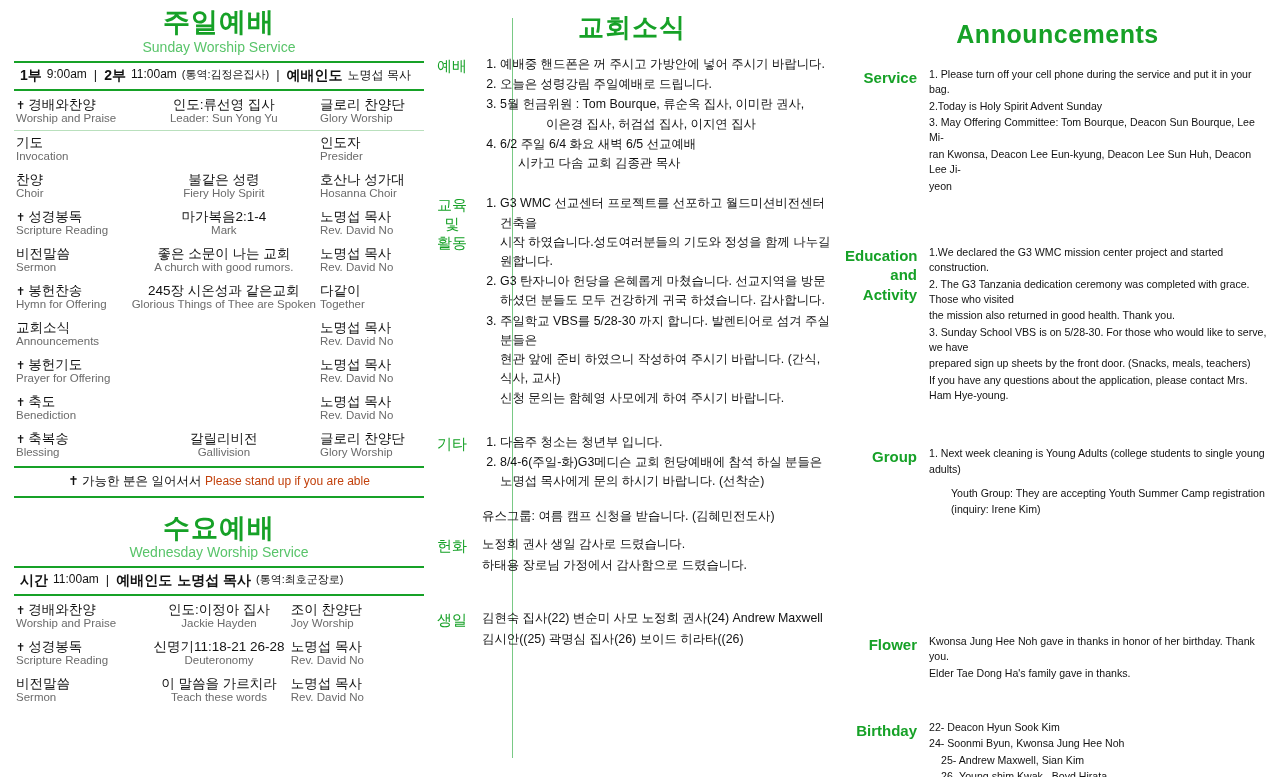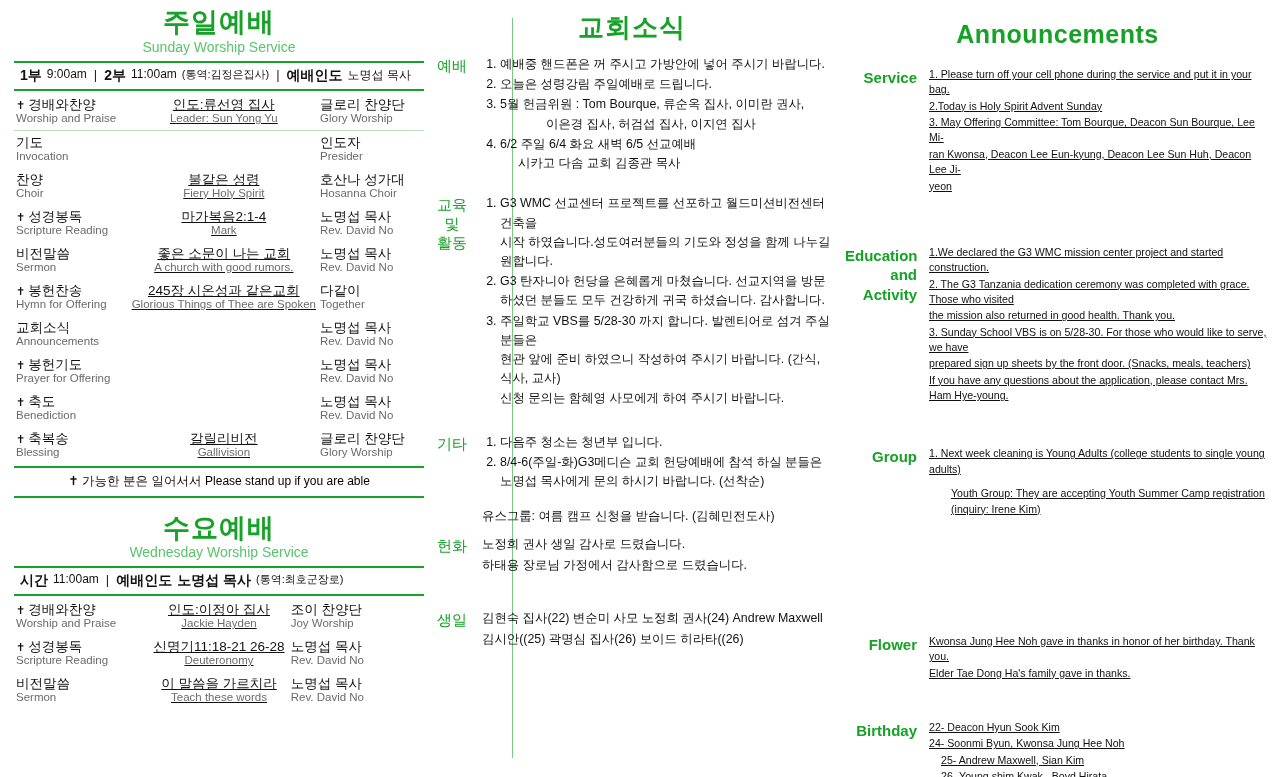--- a/index.html
+++ b/index.html
@@ -57,38 +57,38 @@
     width: 100%;
     border-collapse: collapse;
     margin-top: 2px;
   }
   table.order td {
     vertical-align: top;
     padding: 4px 2px 5px 2px;
     line-height: 1.12;
   }
   .c-left { width: 33%; }
-  .c-mid { width: 34%; text-align: center; text-decoration: underline; }
+  .c-mid { width: 34%; text-align: center; }
   .c-right { width: 33%; text-align: left; }
   .kr { font-size: 13.5px; color: #111; white-space: nowrap; }
   .en { font-size: 11.5px; color: #6b6b6b; white-space: nowrap; }
   .dag { font-size: 11px; color: #111; }
 
   .rule-thin { border-bottom: 1px solid #b9e0bd; }
 
   .standnote {
     border-top: 2px solid #16a127;
     border-bottom: 2px solid #16a127;
     text-align: center;
     font-size: 12.5px;
     padding: 5px 0 6px;
     margin-top: 2px;
   }
   .standnote .kr2 { font-size: 12.5px; }
-  .standnote .en2 { font-size: 12px; color: #000000; }
+  .standnote .en2 { font-size: 12px; color: #c2410c; }
 
   .svc2-wrap { margin-top: 16px; }
 
   
   .col2 {
     position: absolute;
     left: 432px; top: 10px; width: 400px;
   }
   .col3 {
     position: absolute;
@@ -158,21 +158,20 @@
     flex: 0 0 72px;
     text-align: right;
     line-height: 1.3;
     padding-top: 1px;
   }
   .sec-en .body-en {
     flex: 1 1 auto;
     padding-left: 12px;
     font-size: 10.6px;
     line-height: 1.45;
-    text-decoration: underline;
   }
   .sec-en .body-en div { margin-bottom: 1px; }
   .tight { line-height: 1.35; }
   .gap { height: 7px; }
 </style>
 </head>
 <body>
 
 <div class="page">
 

